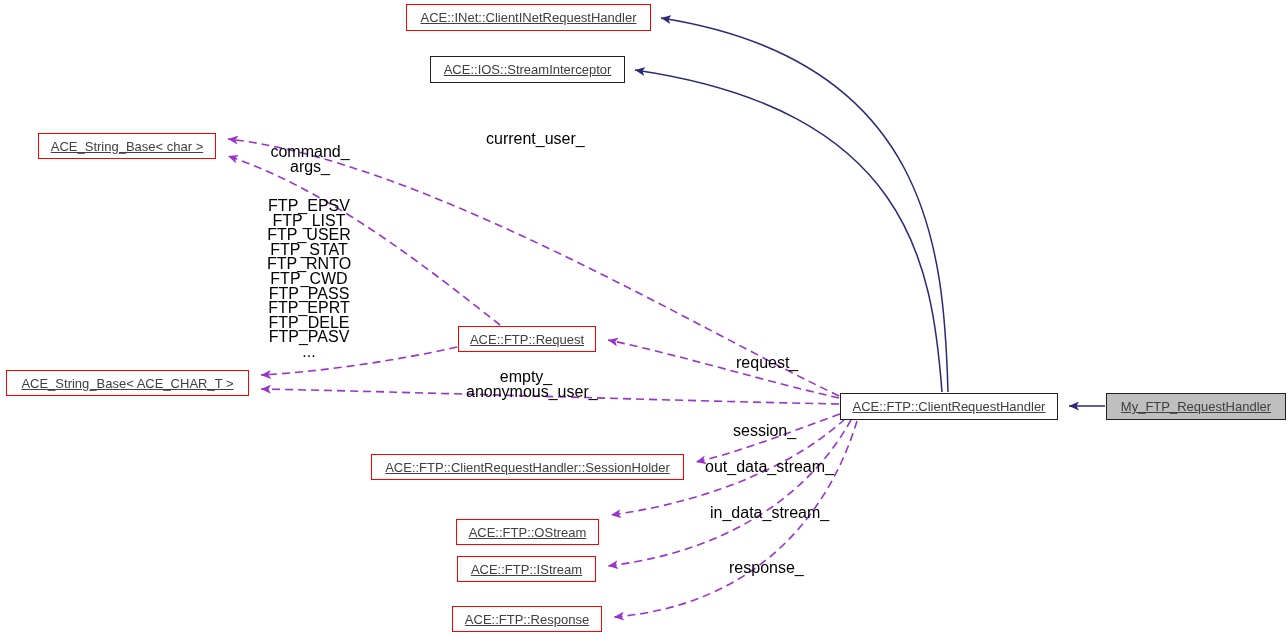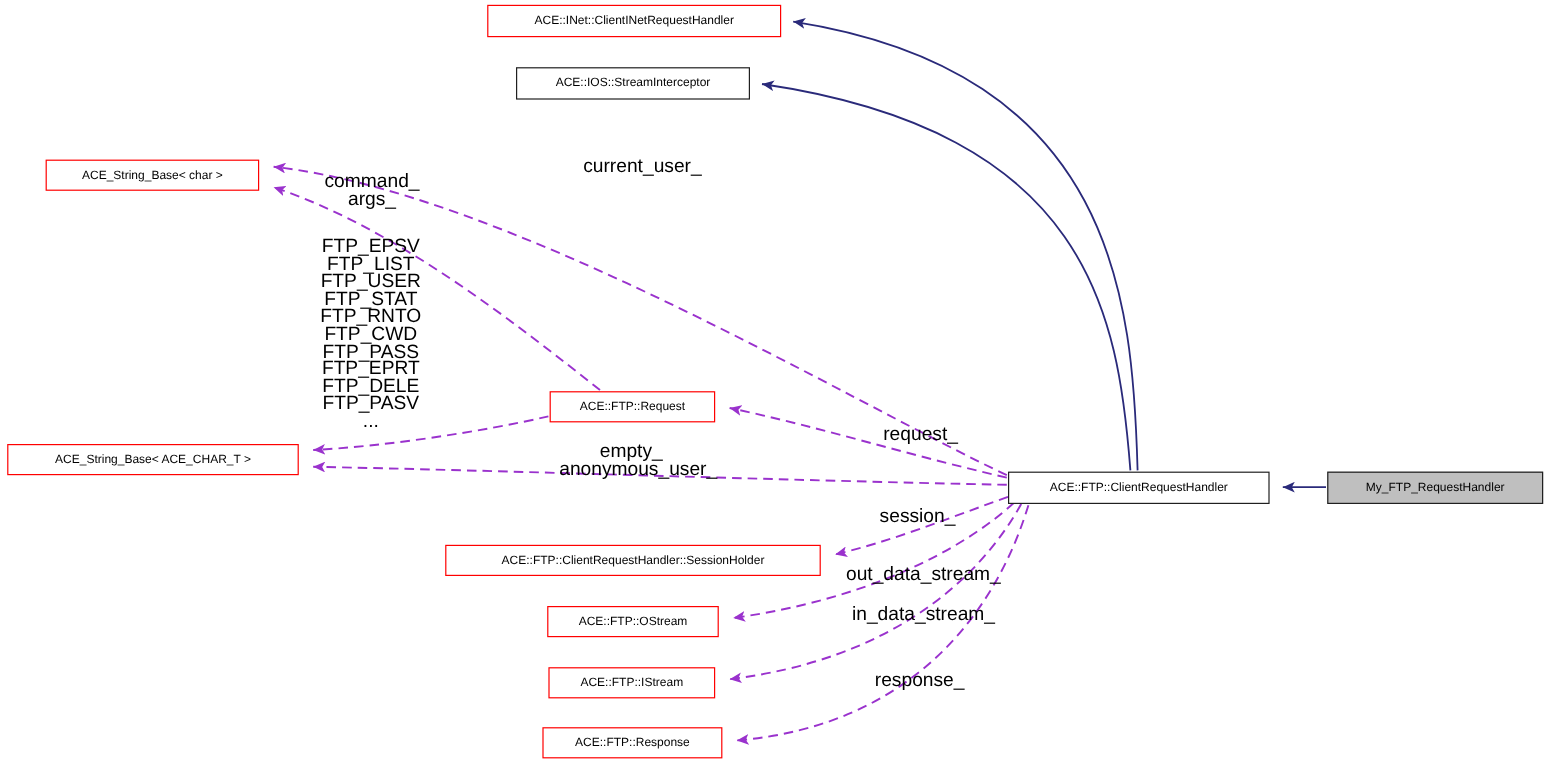--- a/index.html
+++ b/index.html
@@ -13,24 +13,25 @@
   }
   #edges{position:absolute;left:0;top:0;width:1288px;height:639px;}
   .node{
     position:absolute;
     box-sizing:border-box;
     background:#ffffff;
     border:1px solid #ff0000;
     display:flex;
     align-items:center;
     justify-content:center;
-    font-size:10px;
-    color:#000000;
+    font-size:13px;
+    color:#404040;
     white-space:nowrap;
     letter-spacing:0px;
+    text-decoration:underline;
   }
   .node.black{border:1px solid #202020;}
   .node.current{background:#bfbfbf;border:1px solid #202020;}
   .edge-label{
     position:absolute;
     font-size:16px;
     color:#000000;
     white-space:pre;
     text-align:center;
     line-height:14.5px;
@@ -92,21 +93,21 @@
   <div class="node" style="left:38px;top:133px;width:178px;height:26px;">ACE_String_Base&lt; char &gt;</div>
 
   <div class="node black" style="left:840px;top:393px;width:218px;height:27px;">ACE::FTP::ClientRequestHandler</div>
 
   <div class="node" style="left:6px;top:370px;width:243px;height:26px;">ACE_String_Base&lt; ACE_CHAR_T &gt;</div>
 
   <div class="node current" style="left:1106px;top:393px;width:180px;height:27px;">My_FTP_RequestHandler</div>
 
   <div class="node" style="left:371px;top:454px;width:313px;height:26px;">ACE::FTP::ClientRequestHandler::SessionHolder</div>
 
-  <div class="node" style="left:456px;top:505px;width:143px;height:26px;">ACE::FTP::OStream</div>
+  <div class="node" style="left:456px;top:519px;width:143px;height:26px;">ACE::FTP::OStream</div>
 
   <div class="node" style="left:457px;top:556px;width:139px;height:26px;">ACE::FTP::IStream</div>
 
   <div class="node" style="left:452px;top:606px;width:150px;height:26px;">ACE::FTP::Response</div>
 
   <div class="edge-label" style="left: 486px; top: 132px; width: 88px; white-space: pre;">current_user_</div>
 
   <div class="edge-label multi" style="left: 267px; top: 145px; width: 86px; white-space: pre;">command_
 args_</div>
 
@@ -122,19 +123,19 @@
 FTP_PASV
 ...</div>
 
   <div class="edge-label" style="left: 736px; top: 356px; width: 58px; white-space: pre;">request_</div>
 
   <div class="edge-label multi" style="left: 466px; top: 370px; width: 120px; white-space: pre;">empty_
 anonymous_user_</div>
 
   <div class="edge-label" style="left: 733px; top: 424px; width: 59px; white-space: pre;">session_</div>
 
-  <div class="edge-label" style="left: 705px; top: 472px; width: 106px; white-space: pre;">out_data_stream_</div>
+  <div class="edge-label" style="left: 705px; top: 460px; width: 106px; white-space: pre;">out_data_stream_</div>
 
   <div class="edge-label" style="left: 710px; top: 506px; width: 100px; white-space: pre;">in_data_stream_</div>
 
   <div class="edge-label" style="left: 729px; top: 561px; width: 67px; white-space: pre;">response_</div>
 
 </div>
 
 </body></html>

